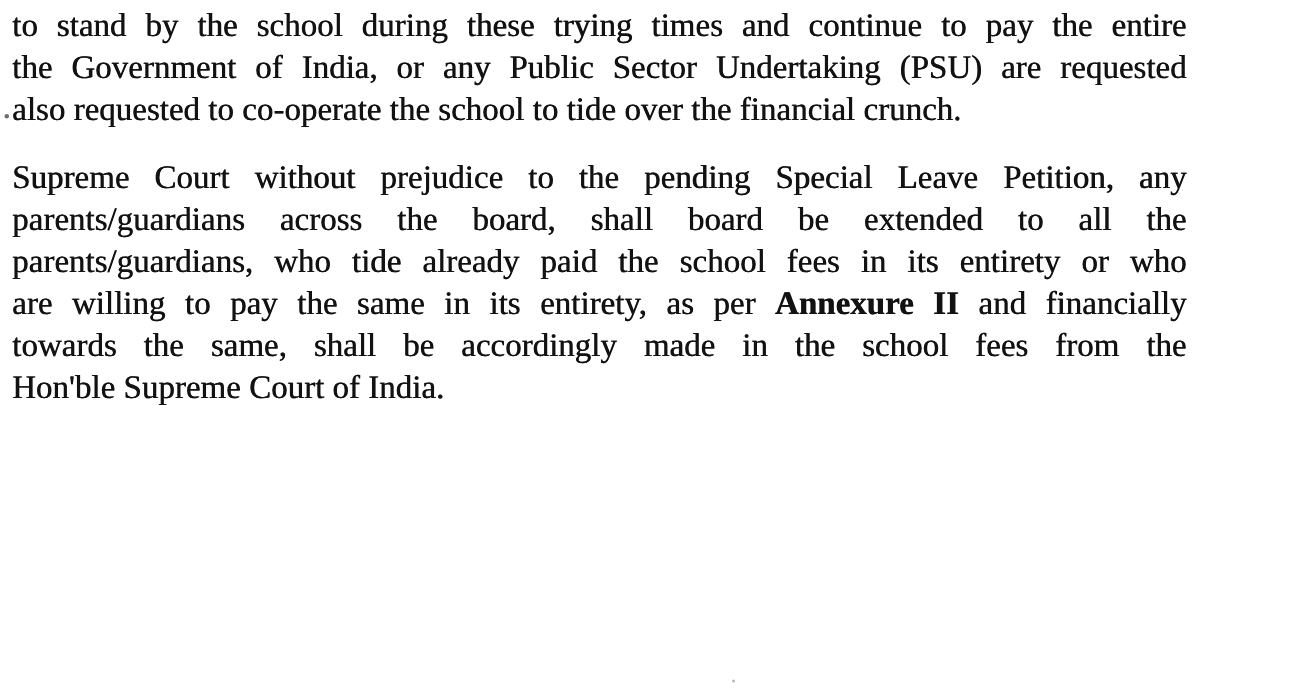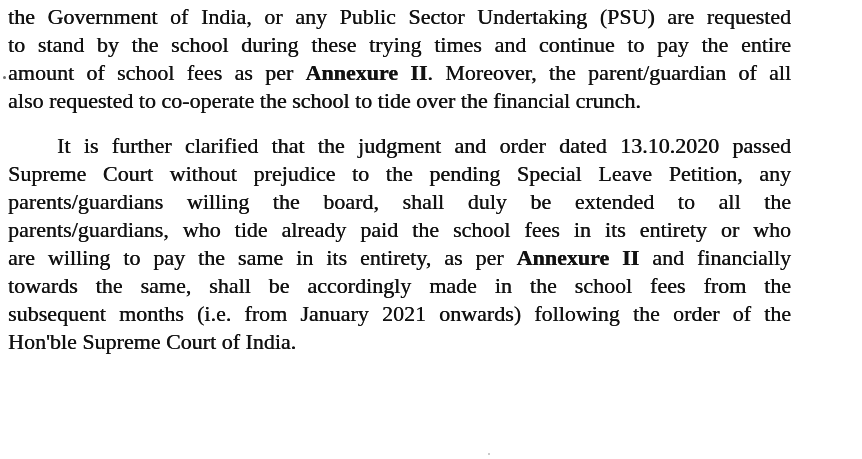--- a/index.html
+++ b/index.html
@@ -44,33 +44,30 @@
   }
   .speck-1 { left: 3px; top: 76px; width: 3px; height: 3px; }
   .speck-2 { left: 488px; top: 453px; width: 2px; height: 2px; background: #b9b9b9; }
 </style>
 </head>
 <body>
 
 <div class="page">
 
   <div class="para">
+    <div class="line"><span>to stand by the school during these trying times and continue to pay the entire</span></div>
     <div class="line"><span>the Government of India, or any Public Sector Undertaking (PSU) are requested</span></div>
-    <div class="line"><span>to stand by the school during these trying times and continue to pay the entire</span></div>
-    <div class="line"><span>amount of school fees as per </span><span class="bold">Annexure II</span><span>. Moreover, the parent/guardian of all</span></div>
     <div class="line para-end"><span>also requested to co-operate the school to tide over the financial crunch.</span></div>
   </div>
 
   <div class="para">
-    <div class="line indent"><span>It is further clarified that the judgment and order dated 13.10.2020 passed</span></div>
     <div class="line"><span>Supreme Court without prejudice to the pending Special Leave Petition, any</span></div>
-    <div class="line"><span>parents/guardians willing the board, shall duly be extended to all the</span></div>
+    <div class="line"><span>parents/guardians across the board, shall board be extended to all the</span></div>
     <div class="line"><span>parents/guardians, who tide already paid the school fees in its entirety or who</span></div>
     <div class="line"><span>are willing to pay the same in its entirety, as per </span><span class="bold">Annexure II</span><span> and financially</span></div>
     <div class="line"><span>towards the same, shall be accordingly made in the school fees from the</span></div>
-    <div class="line"><span>subsequent months (i.e. from January 2021 onwards) following the order of the</span></div>
     <div class="line para-end"><span>Hon'ble Supreme Court of India.</span></div>
   </div>
 
 </div>
 
 <div class="speck speck-1"></div>
 <div class="speck speck-2"></div>
 
 </body></html>

